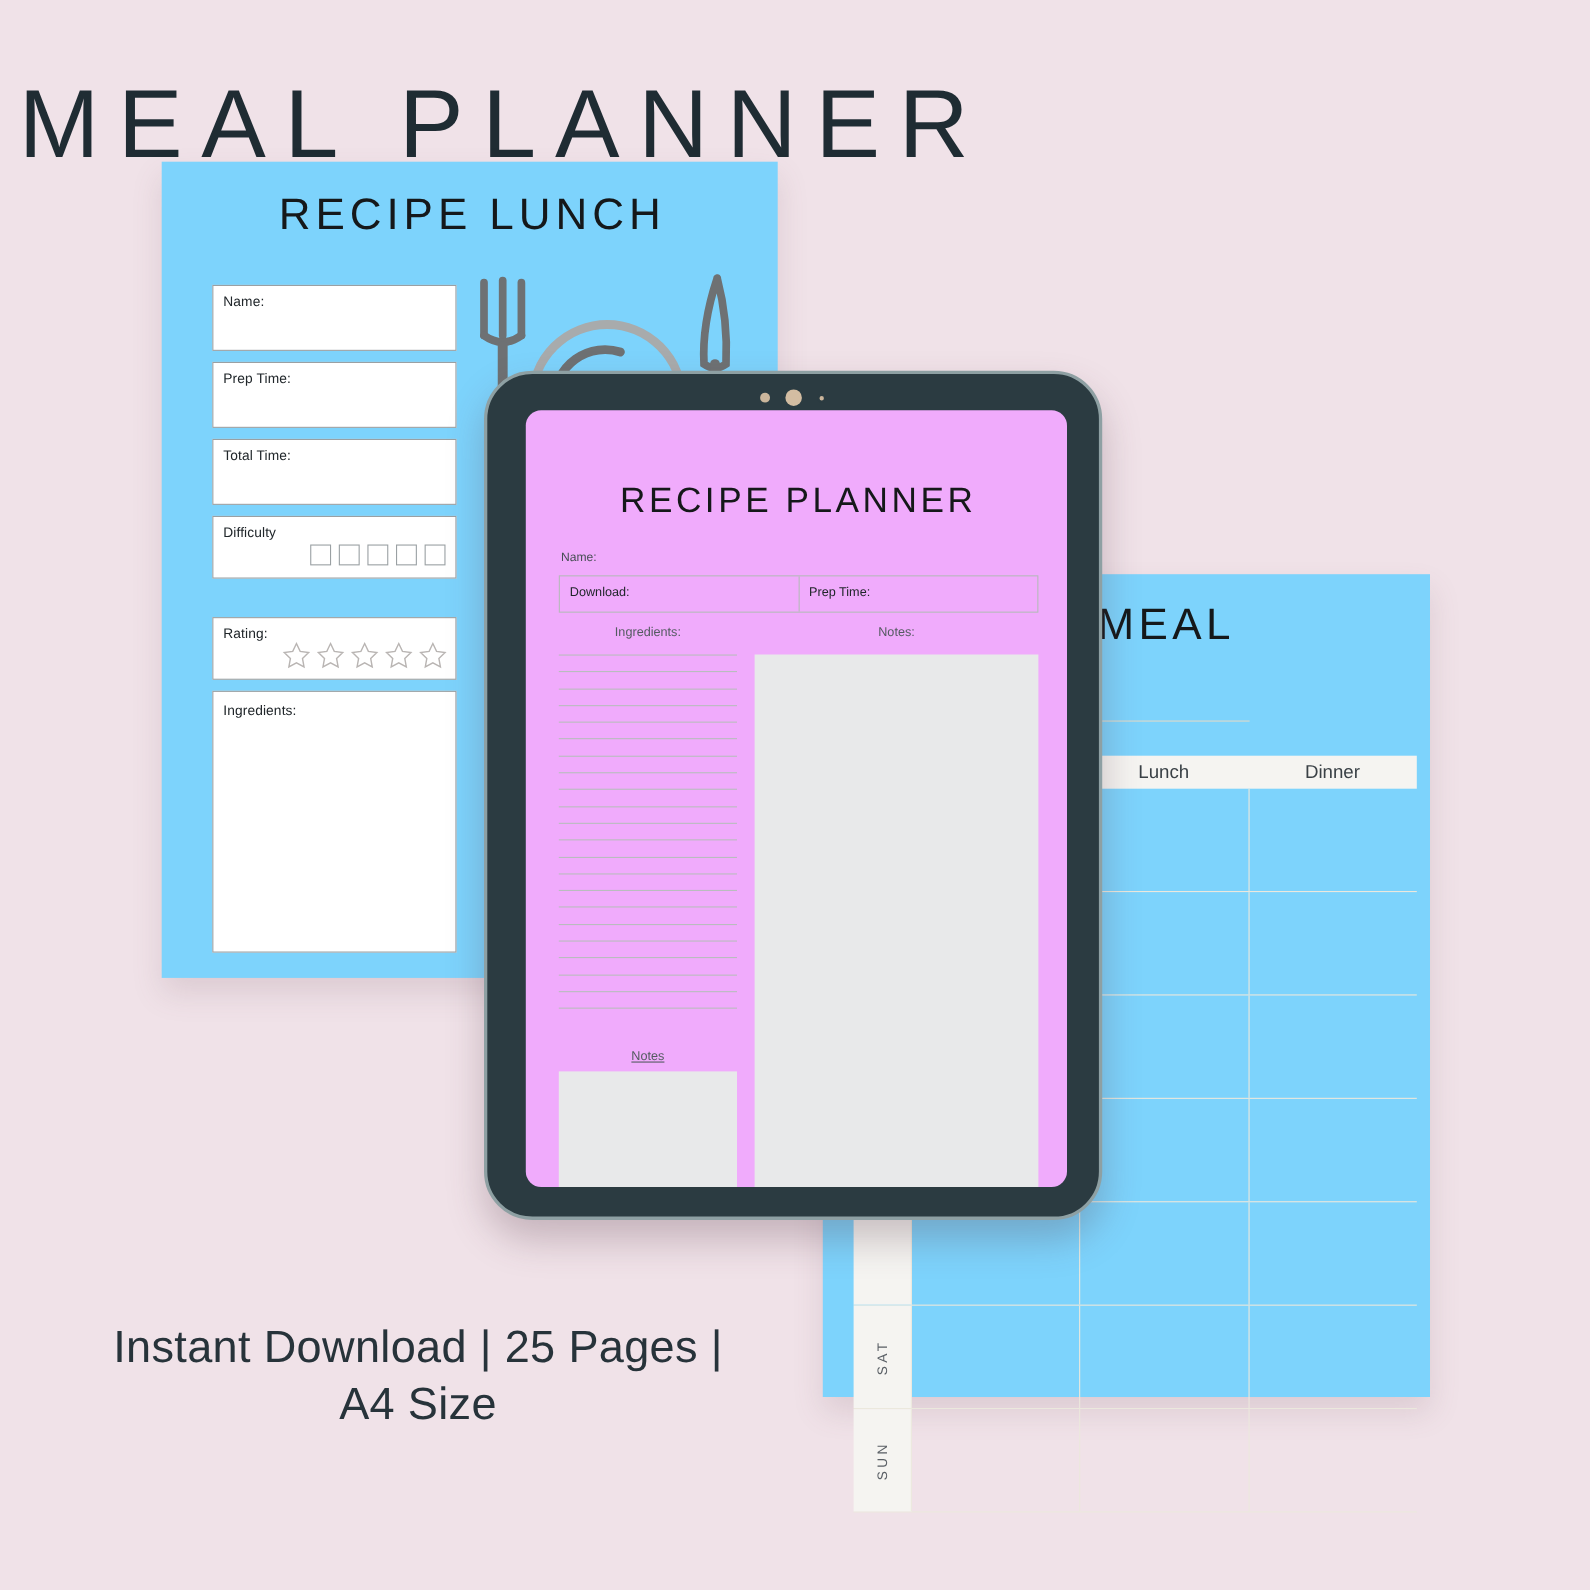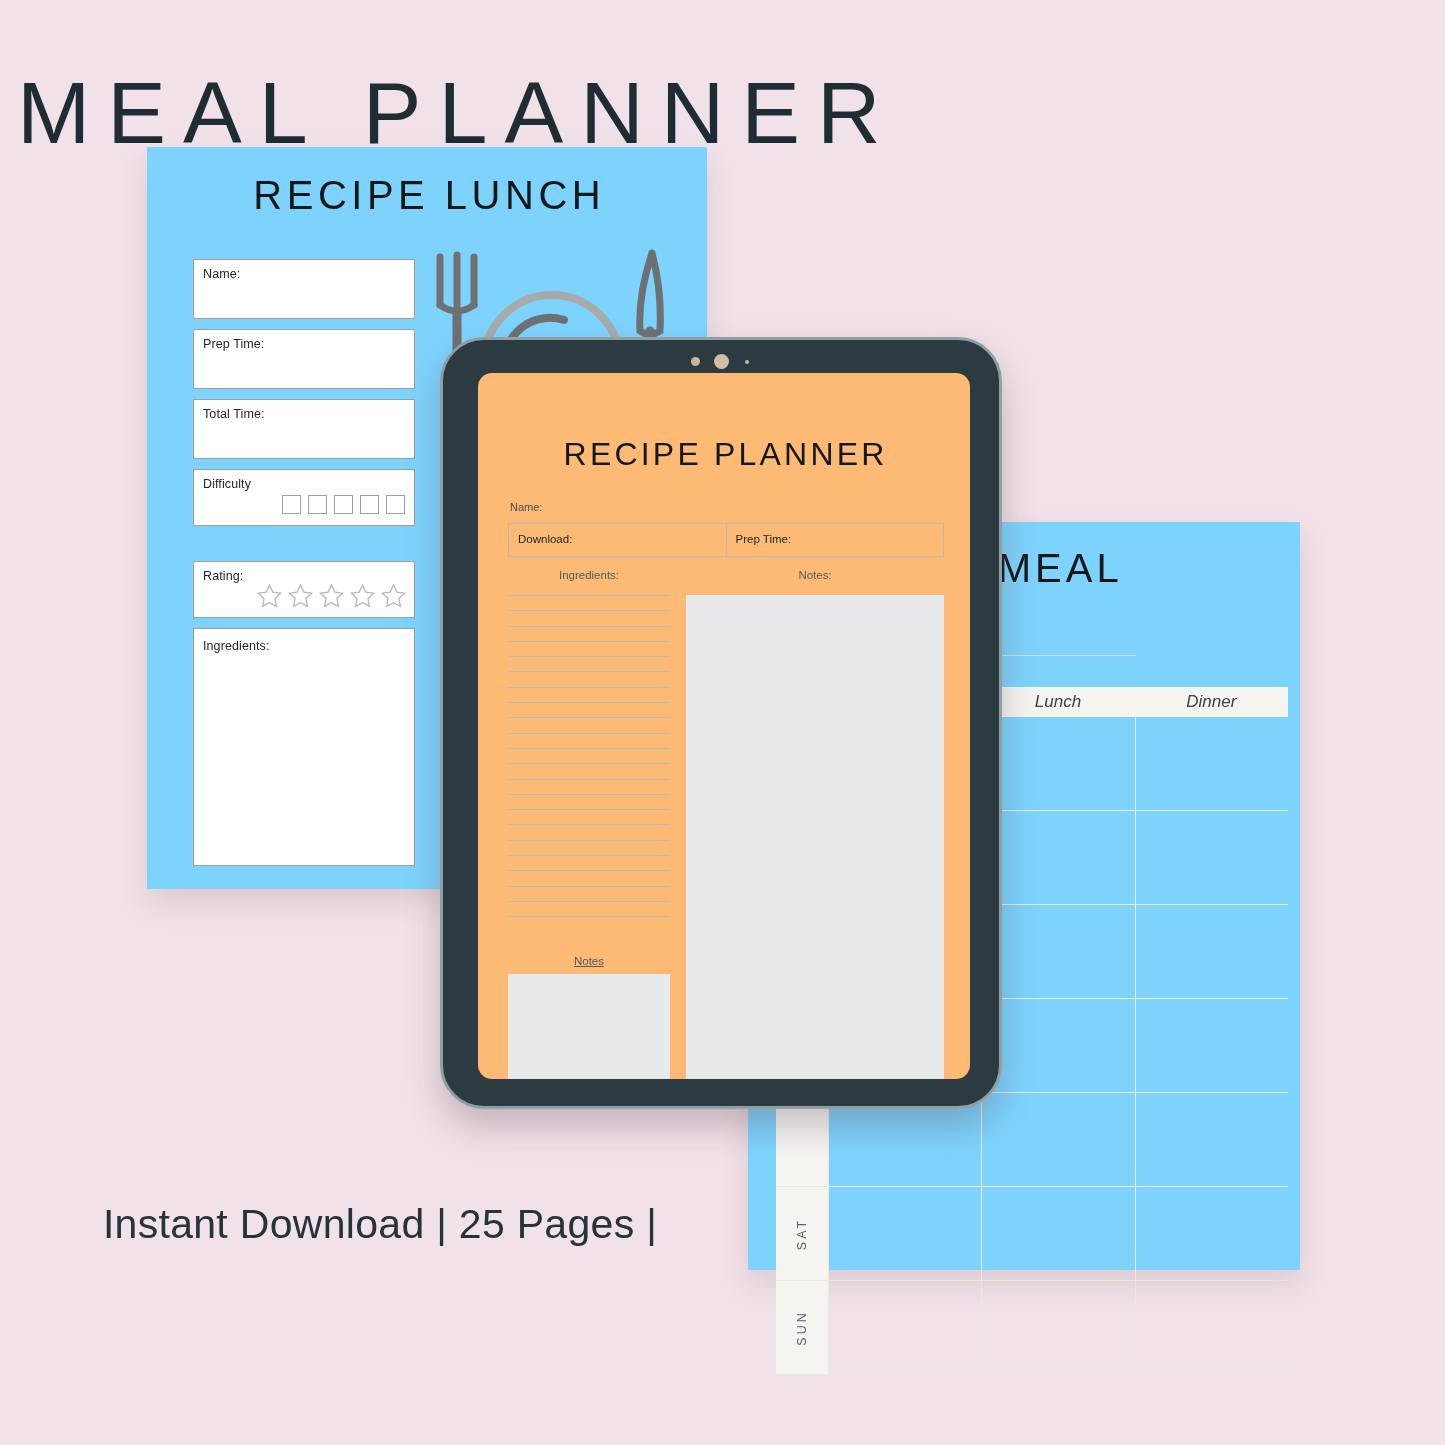--- a/index.html
+++ b/index.html
@@ -163,21 +163,20 @@
     position: absolute;
     left: 28px;
     top: 165px;
     width: 512px;
   }
   .wt-head {
     display: flex;
     background: #f5f4f1;
     height: 30px;
     align-items: center;
-    font-style: italic;
   }
   .wt-head .daycol { width: 52px; flex: none; }
   .wt-head .mcol {
     flex: 1;
     text-align: center;
     font-size: 17px;
     color: #3a4146;
     font-weight: 400;
   }
   .wt-row {
@@ -228,21 +227,21 @@
     border: 3px solid #8ea0a3;
     box-sizing: border-box;
     box-shadow: 0 18px 34px rgba(90, 62, 76, 0.28);
   }
   .tablet-screen {
     position: absolute;
     left: 35px;
     top: 33px;
     width: 492px;
     height: 706px;
-    background: #fdba74;
+    background: #f0abfc;
     border-radius: 14px;
     overflow: hidden;
   }
   .sensors {
     position: absolute;
     left: 50%;
     top: 14px;
     transform: translateX(-50%);
     display: flex;
     align-items: center;
@@ -579,15 +578,16 @@
         <div class="tp-notes-label">Notes</div>
         <div class="tp-notes-small"></div>
         <div class="tp-notes-big"></div>
 
       </div>
     </div>
   </div>
 
   <div class="caption">
     <div>Instant Download | 25 Pages |</div>
+    <div>A4 Size</div>
   </div>
 
 </div>
 
 </body></html>

